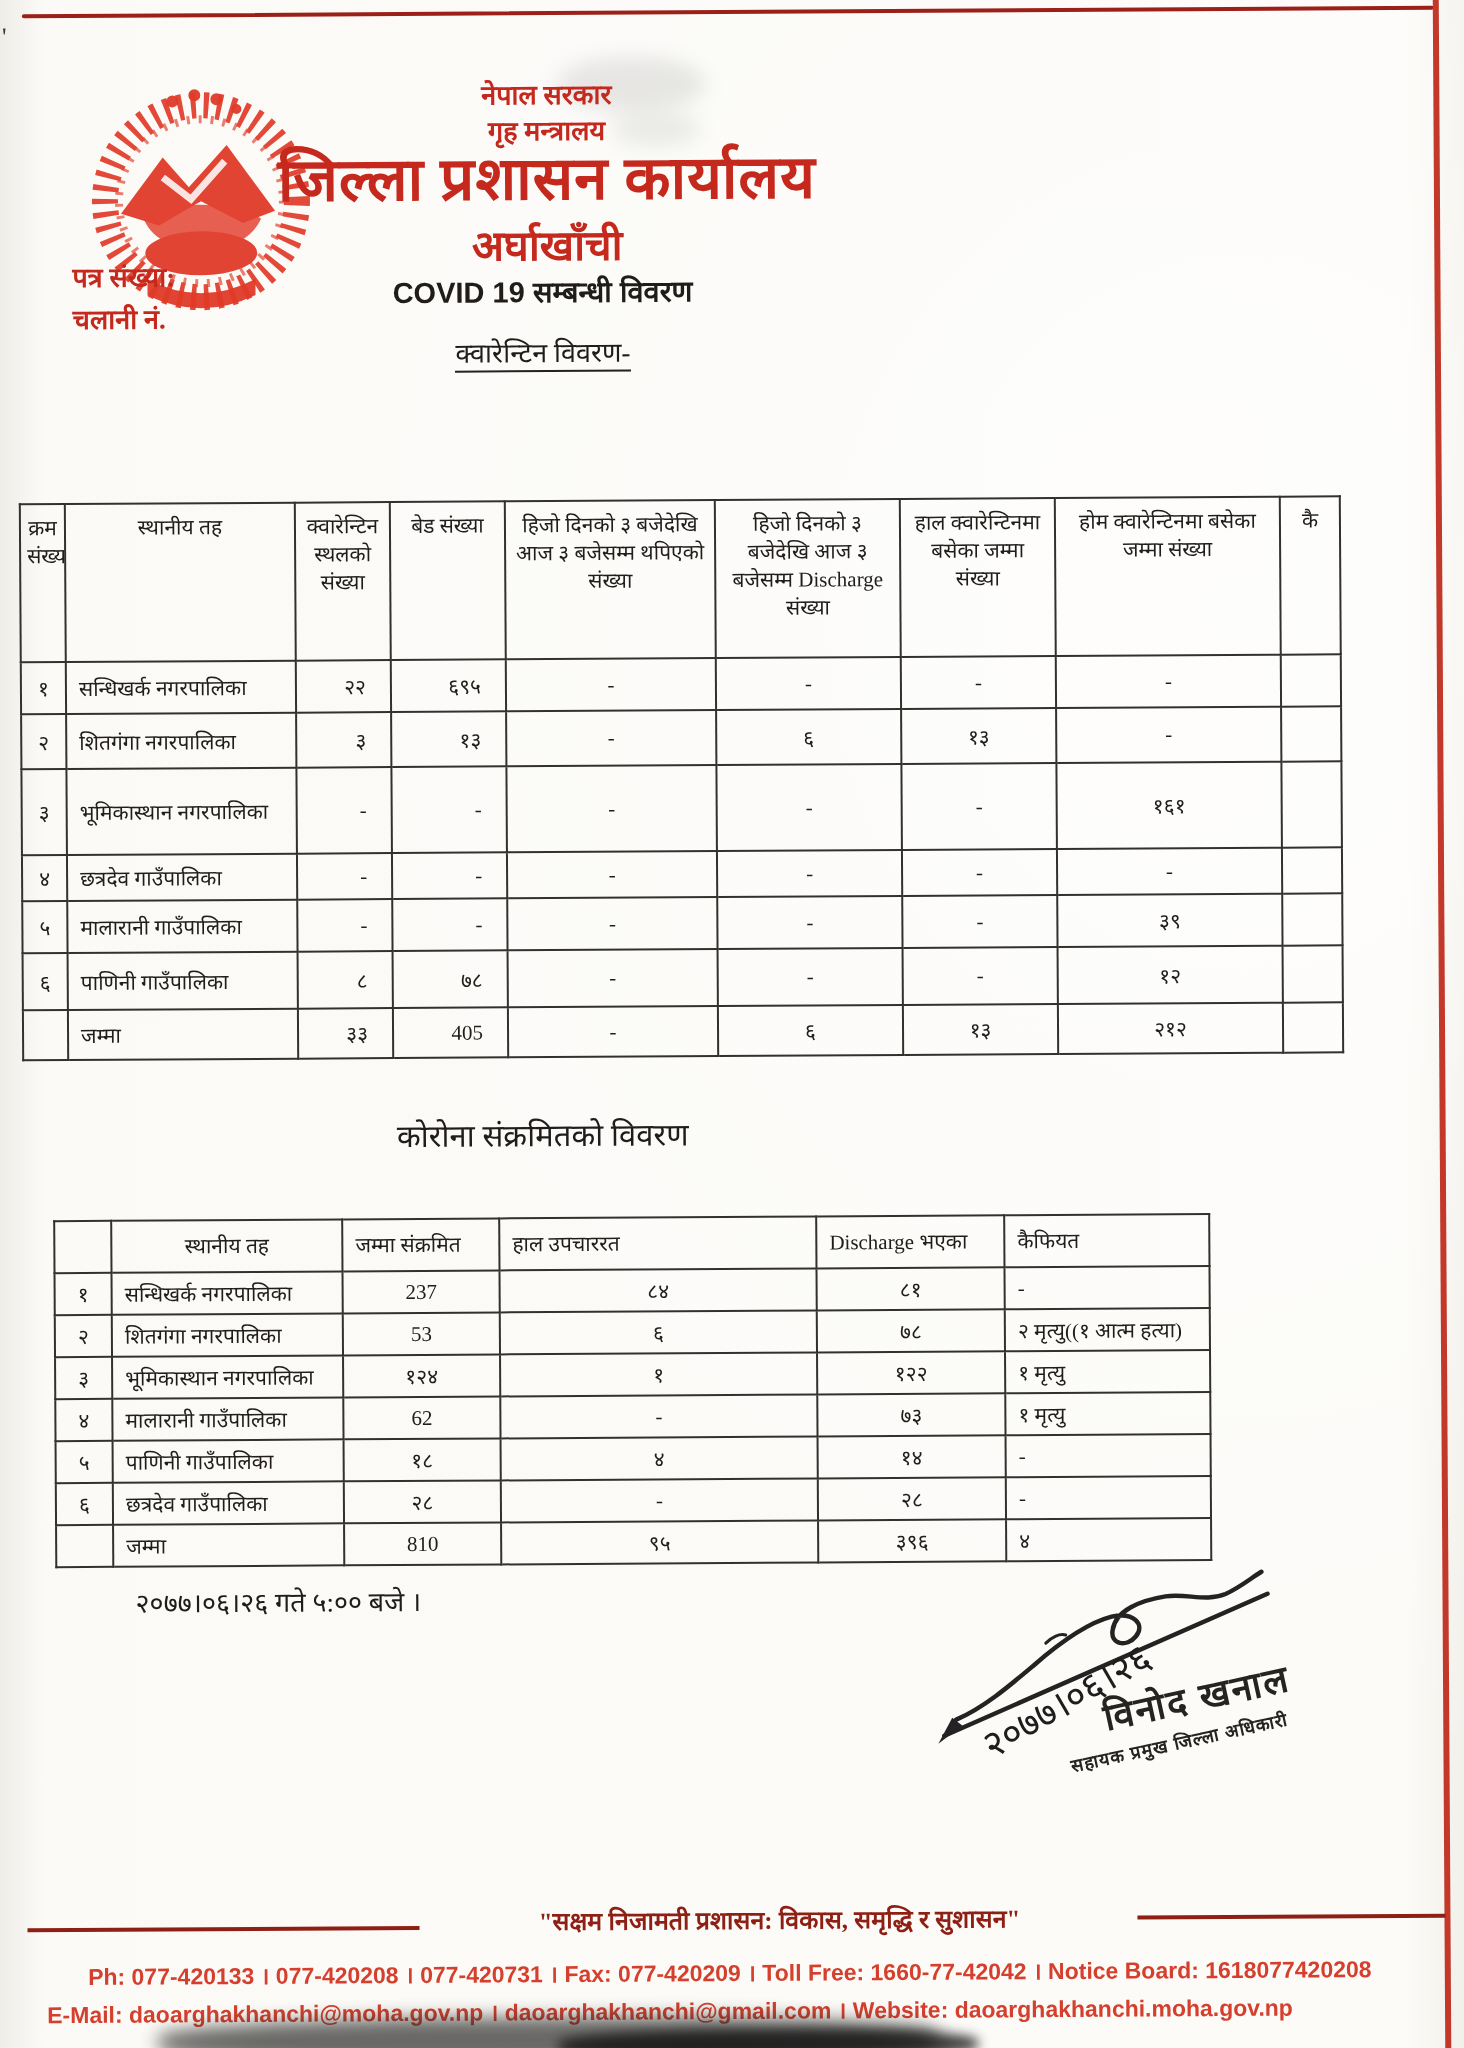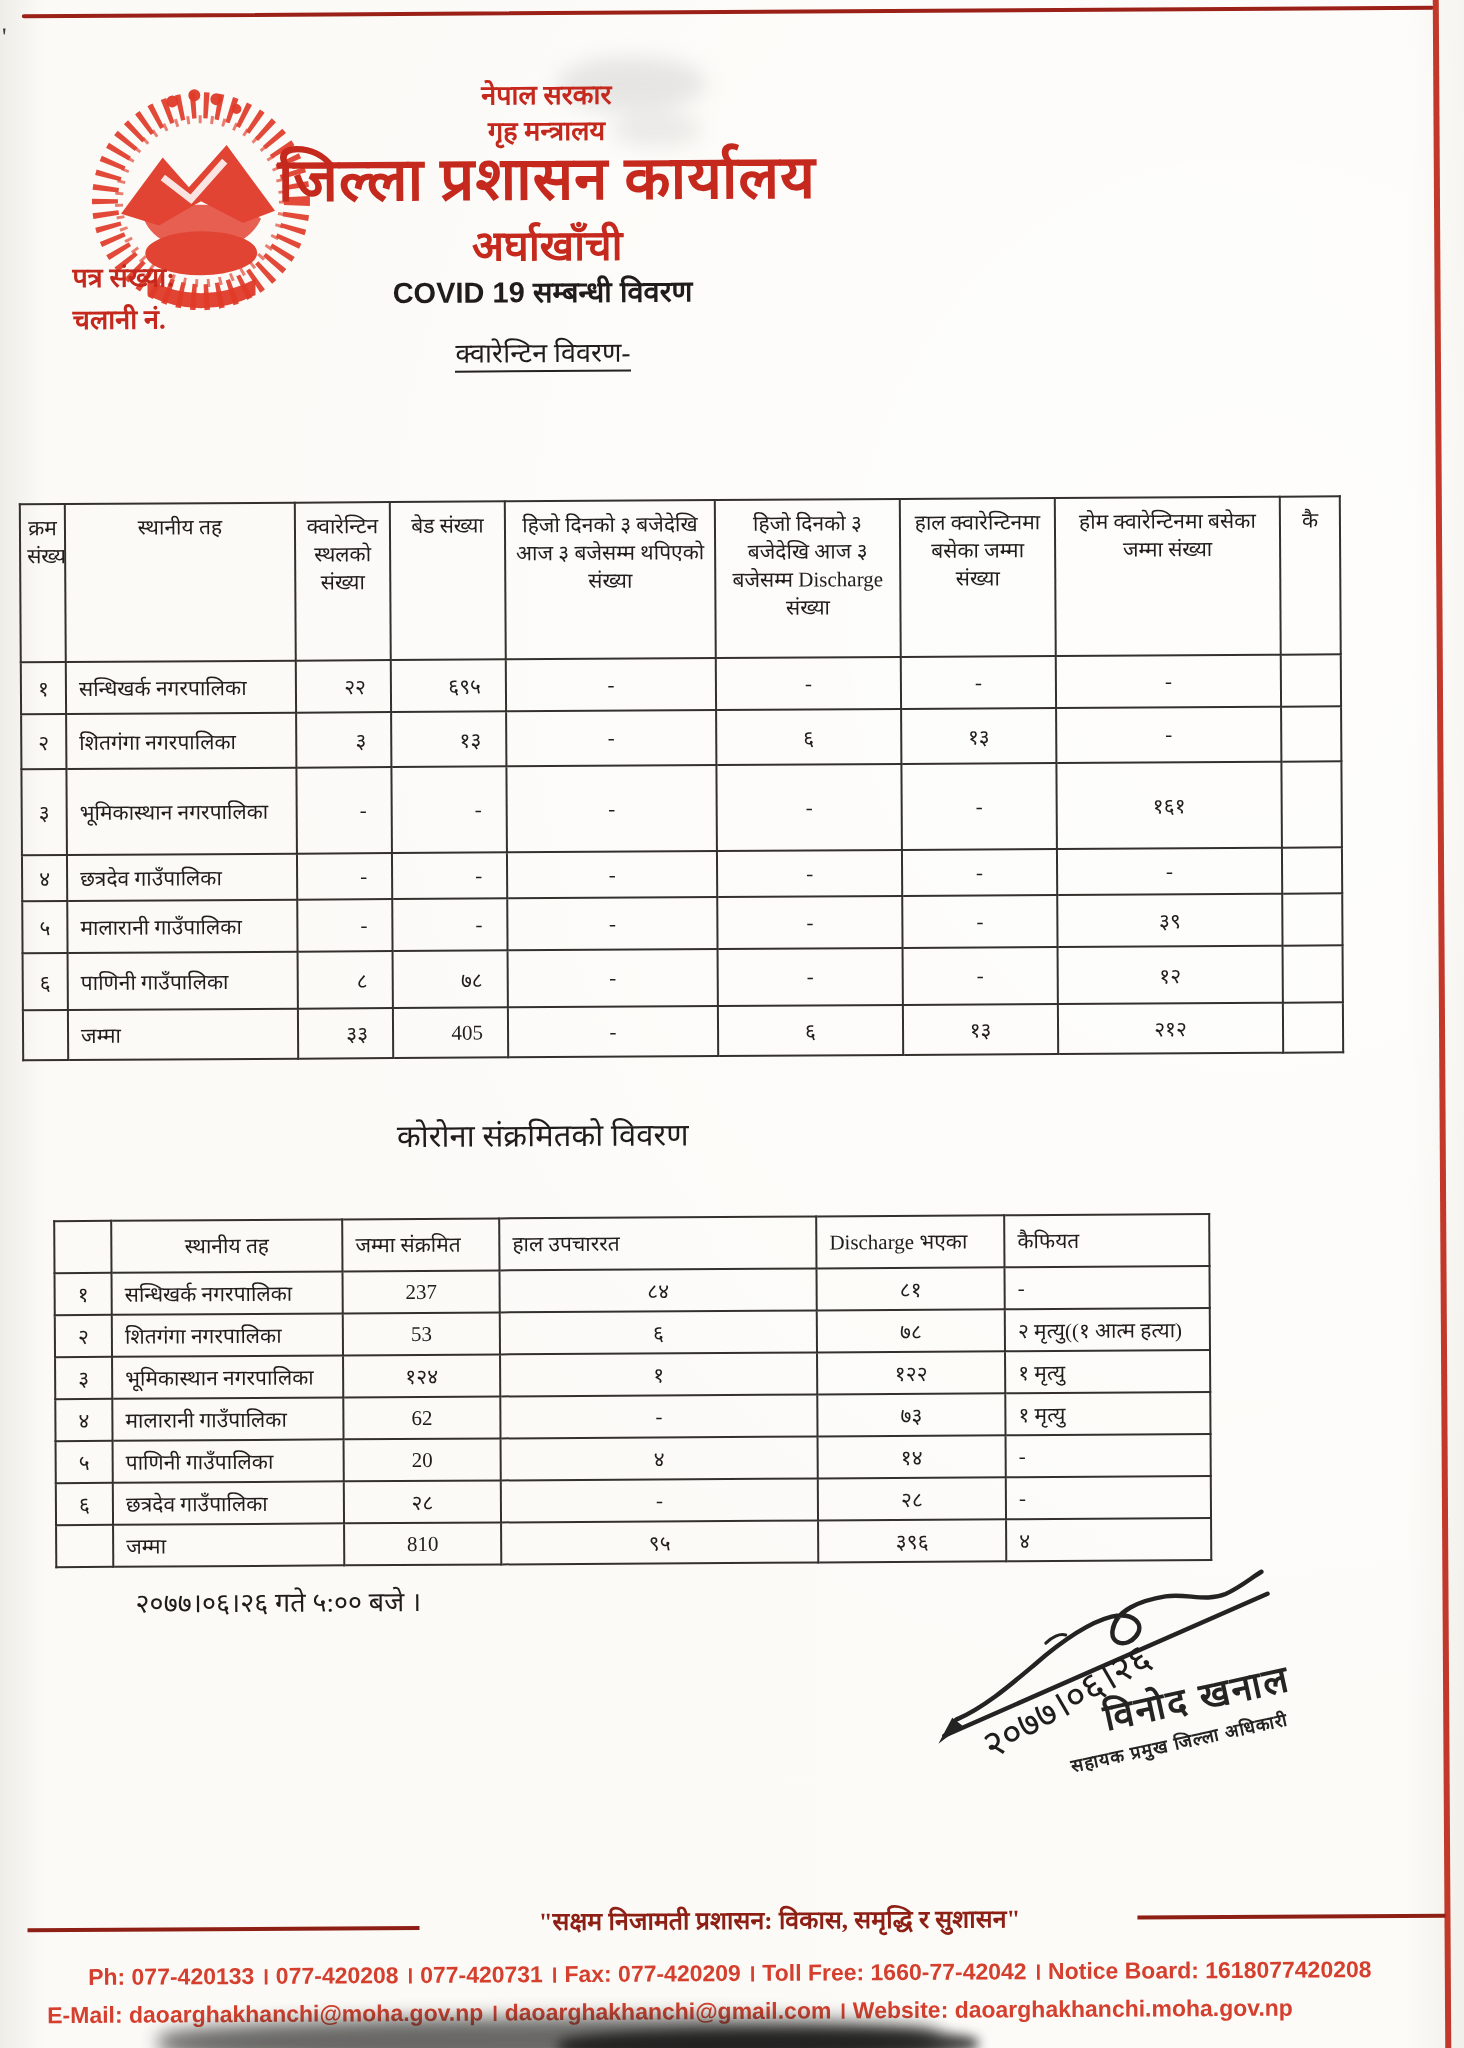--- a/index.html
+++ b/index.html
@@ -271,21 +271,21 @@
               <td>४</td>
               <td class="l">मालारानी गाउँपालिका</td>
               <td>62</td>
               <td>-</td>
               <td>७३</td>
               <td class="l">१ मृत्यु</td>
             </tr>
             <tr>
               <td>५</td>
               <td class="l">पाणिनी गाउँपालिका</td>
-              <td>20</td>
+              <td>१८</td>
               <td>४</td>
               <td>१४</td>
               <td class="l">-</td>
             </tr>
             <tr>
               <td>६</td>
               <td class="l">छत्रदेव गाउँपालिका</td>
               <td>२८</td>
               <td>-</td>
               <td>२८</td>

